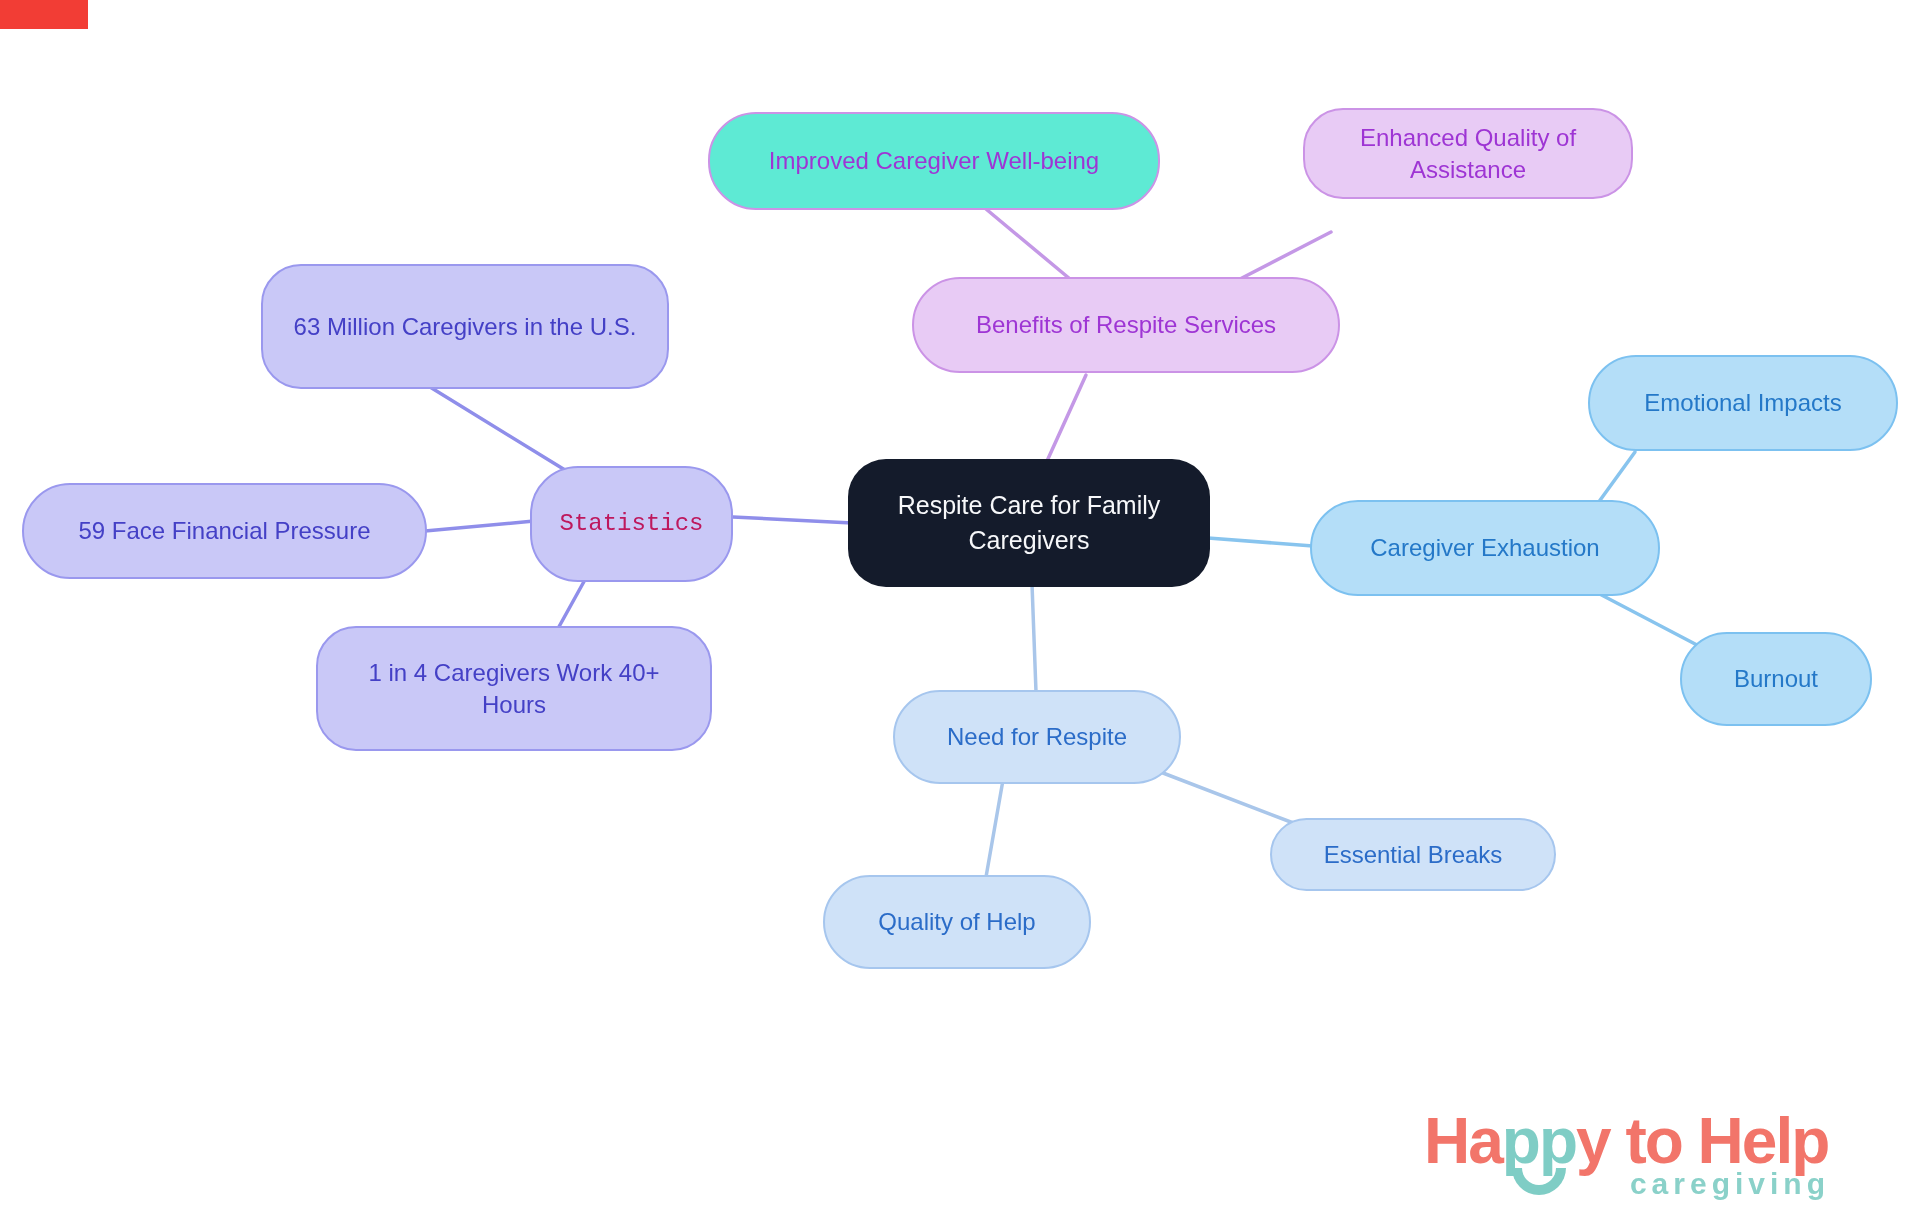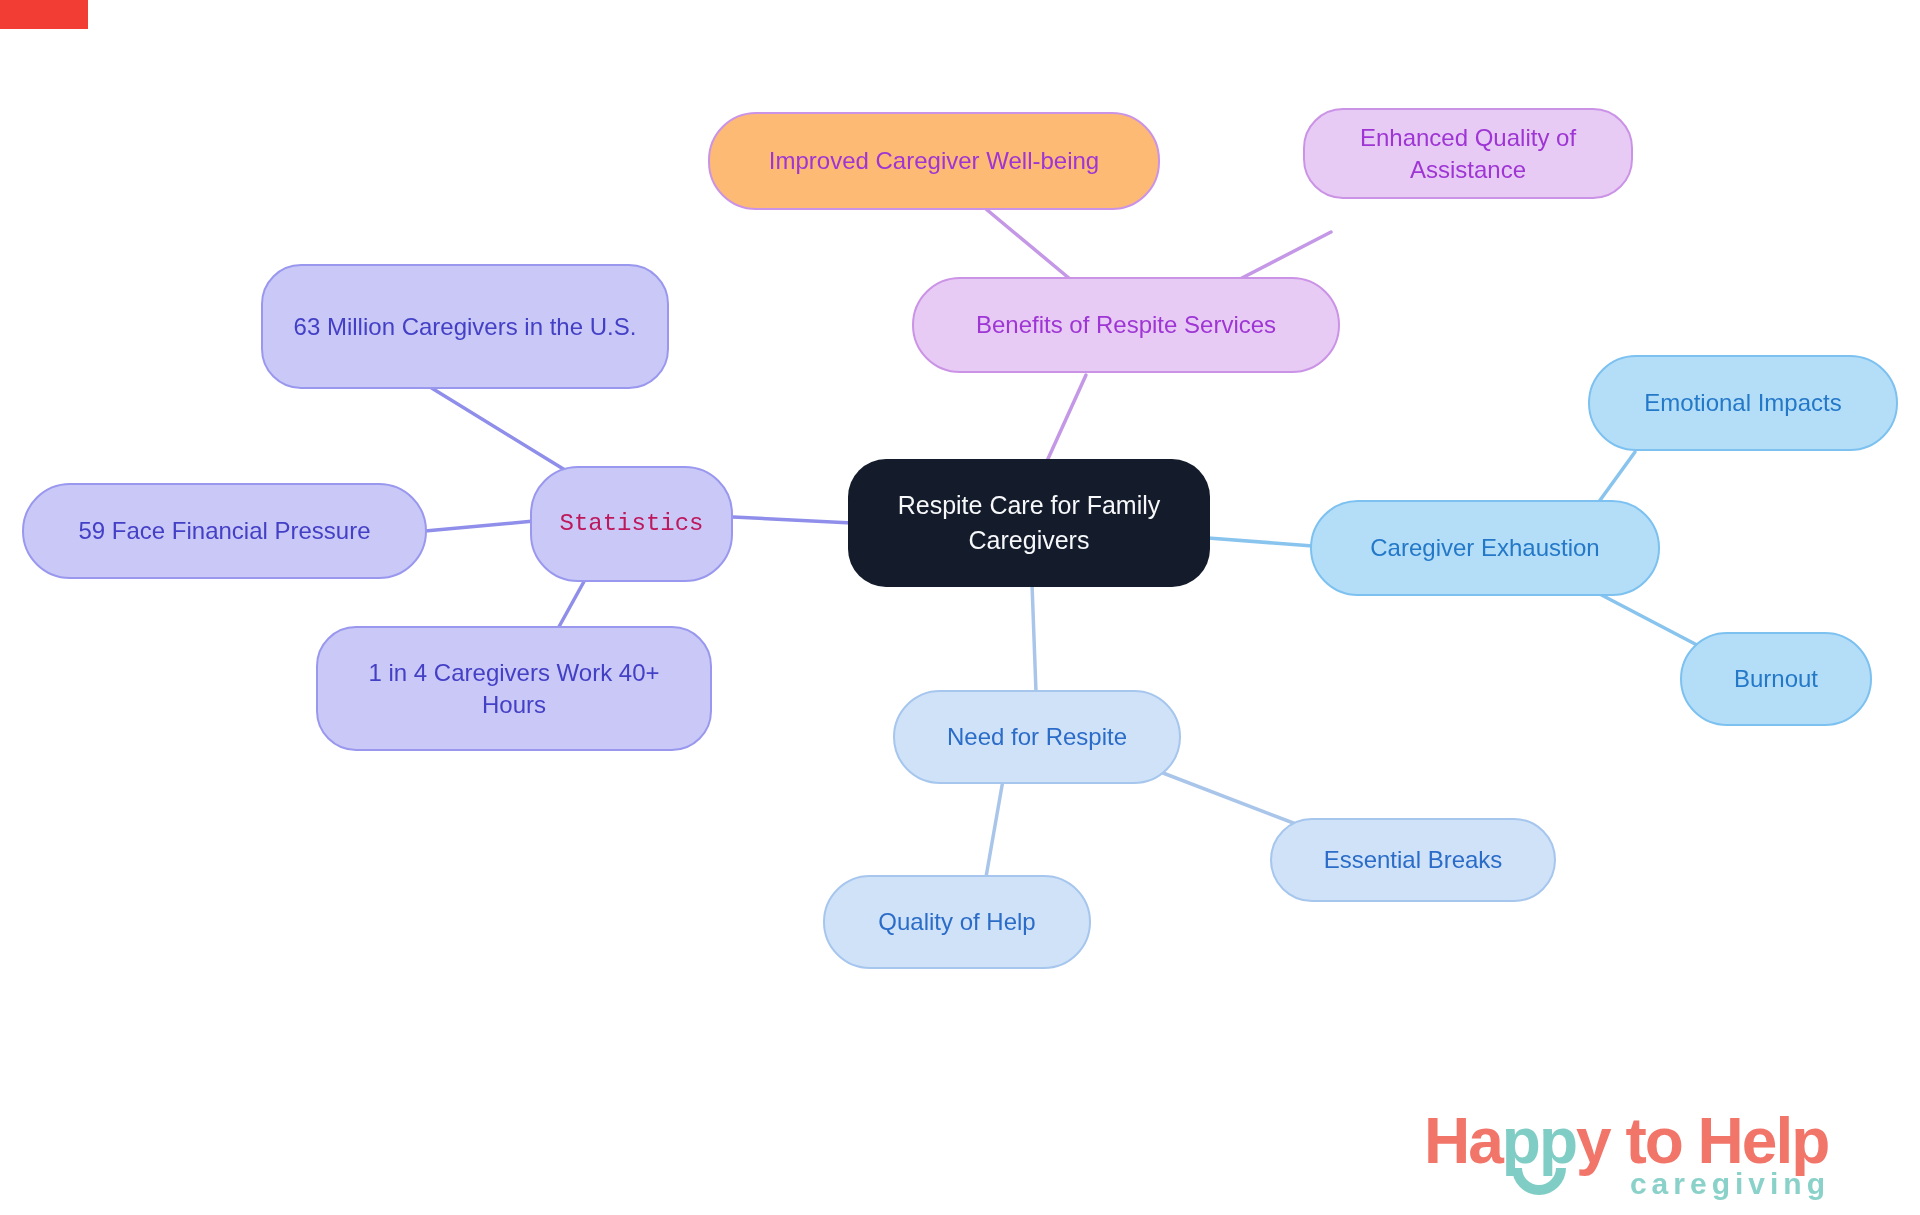--- a/index.html
+++ b/index.html
@@ -73,28 +73,28 @@
       <line x1="1163" y1="773" x2="1296" y2="824" stroke="#a9c6ea" stroke-width="3.5" stroke-linecap="round"></line>
     </svg>
 
   <div id="nodes-layer">
       <div class="node center-node" style="left: 848px; top: 459px; width: 362px; height: 128px; border-radius: 38px; background: rgb(20, 27, 43); border-color: rgb(20, 27, 43); color: rgb(247, 248, 250);">Respite Care for Family Caregivers</div>
       <div class="node" style="left: 530px; top: 466px; width: 203px; height: 116px; border-radius: 48px; background: rgb(201, 200, 247); border-color: rgb(154, 152, 238); color: #be185d; font-family: Liberation Mono, monospace;">Statistics</div>
       <div class="node" style="left: 261px; top: 264px; width: 408px; height: 125px; border-radius: 40px; background: rgb(201, 200, 247); border-color: rgb(154, 152, 238); color: rgb(68, 64, 198);">63 Million Caregivers in the U.S.</div>
       <div class="node" style="left: 22px; top: 483px; width: 405px; height: 96px; border-radius: 48px; background: rgb(201, 200, 247); border-color: rgb(154, 152, 238); color: rgb(68, 64, 198);">59 Face Financial Pressure</div>
       <div class="node" style="left: 316px; top: 626px; width: 396px; height: 125px; border-radius: 40px; background: rgb(201, 200, 247); border-color: rgb(154, 152, 238); color: rgb(68, 64, 198);">1 in 4 Caregivers Work 40+ Hours</div>
       <div class="node" style="left: 912px; top: 277px; width: 428px; height: 96px; border-radius: 48px; background: rgb(232, 203, 245); border-color: rgb(203, 147, 230); color: rgb(158, 53, 212);">Benefits of Respite Services</div>
-      <div class="node" style="left: 708px; top: 112px; width: 452px; height: 98px; border-radius: 48px; background: #fdba74; border-color: rgb(203, 147, 230); color: rgb(158, 53, 212);">Improved Caregiver Well-being</div>
+      <div class="node" style="left: 708px; top: 112px; width: 452px; height: 98px; border-radius: 48px; background: #5eead4; border-color: rgb(203, 147, 230); color: rgb(158, 53, 212);">Improved Caregiver Well-being</div>
       <div class="node" style="left: 1303px; top: 108px; width: 330px; height: 91px; border-radius: 40px; background: rgb(232, 203, 245); border-color: rgb(203, 147, 230); color: rgb(158, 53, 212);">Enhanced Quality of Assistance</div>
       <div class="node" style="left: 1310px; top: 500px; width: 350px; height: 96px; border-radius: 48px; background: rgb(180, 222, 248); border-color: rgb(124, 193, 240); color: rgb(36, 120, 200);">Caregiver Exhaustion</div>
       <div class="node" style="left: 1588px; top: 355px; width: 310px; height: 96px; border-radius: 48px; background: rgb(180, 222, 248); border-color: rgb(124, 193, 240); color: rgb(36, 120, 200);">Emotional Impacts</div>
       <div class="node" style="left: 1680px; top: 632px; width: 192px; height: 94px; border-radius: 47px; background: rgb(180, 222, 248); border-color: rgb(124, 193, 240); color: rgb(36, 120, 200);">Burnout</div>
       <div class="node" style="left: 893px; top: 690px; width: 288px; height: 94px; border-radius: 47px; background: rgb(207, 226, 248); border-color: rgb(166, 198, 238); color: rgb(43, 108, 200);">Need for Respite</div>
       <div class="node" style="left: 823px; top: 875px; width: 268px; height: 94px; border-radius: 47px; background: rgb(207, 226, 248); border-color: rgb(166, 198, 238); color: rgb(43, 108, 200);">Quality of Help</div>
-      <div class="node" style="left: 1270px; top: 818px; width: 286px; height: 84px; border-radius: 47px; background: rgb(207, 226, 248); border-color: rgb(166, 198, 238); color: rgb(43, 108, 200);">Essential Breaks</div>
+      <div class="node" style="left: 1270px; top: 818px; width: 286px; height: 73px; border-radius: 47px; background: rgb(207, 226, 248); border-color: rgb(166, 198, 238); color: rgb(43, 108, 200);">Essential Breaks</div>
     </div>
 
   <div id="logo">
     <div class="logo-main"><span style="color: rgb(242, 117, 106);">Ha</span><span style="color: rgb(127, 205, 197);">pp</span><span style="color: rgb(242, 117, 106);">y to Help</span></div>
     <div class="logo-smile" style="border-color: rgb(127, 205, 197);"></div>
     <div class="logo-sub" style="color: rgb(138, 209, 201);">caregiving</div>
   </div>
 </div>
 
 </body></html>

